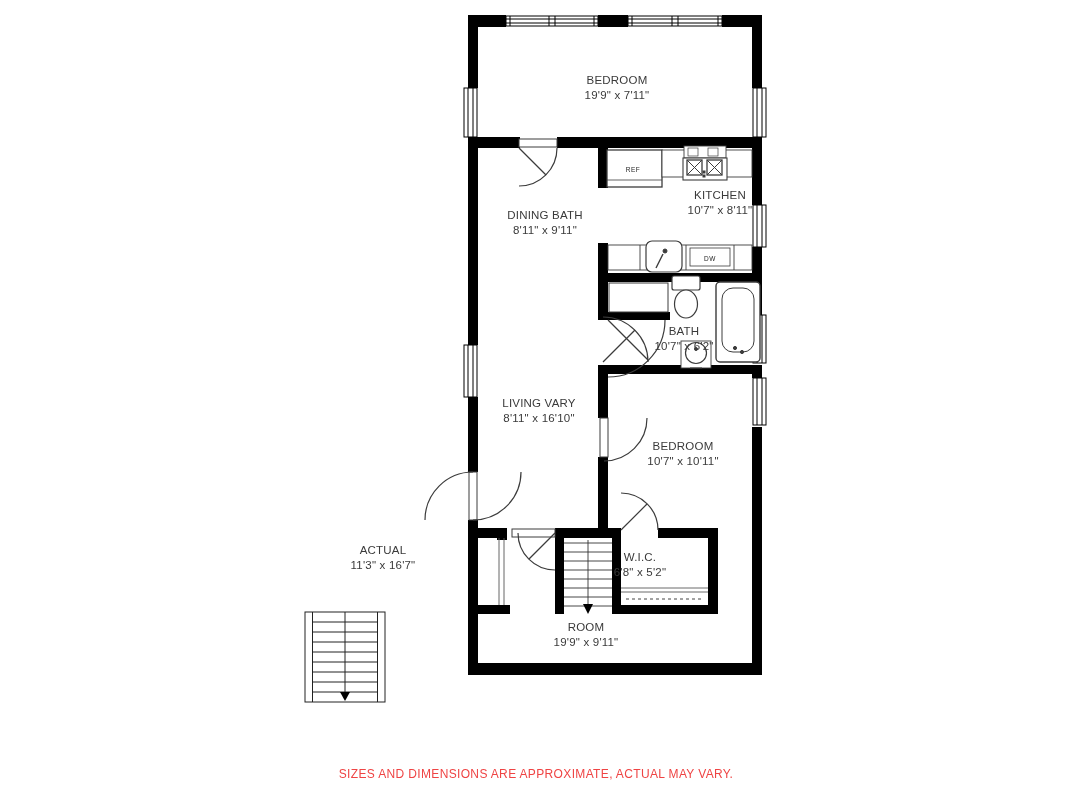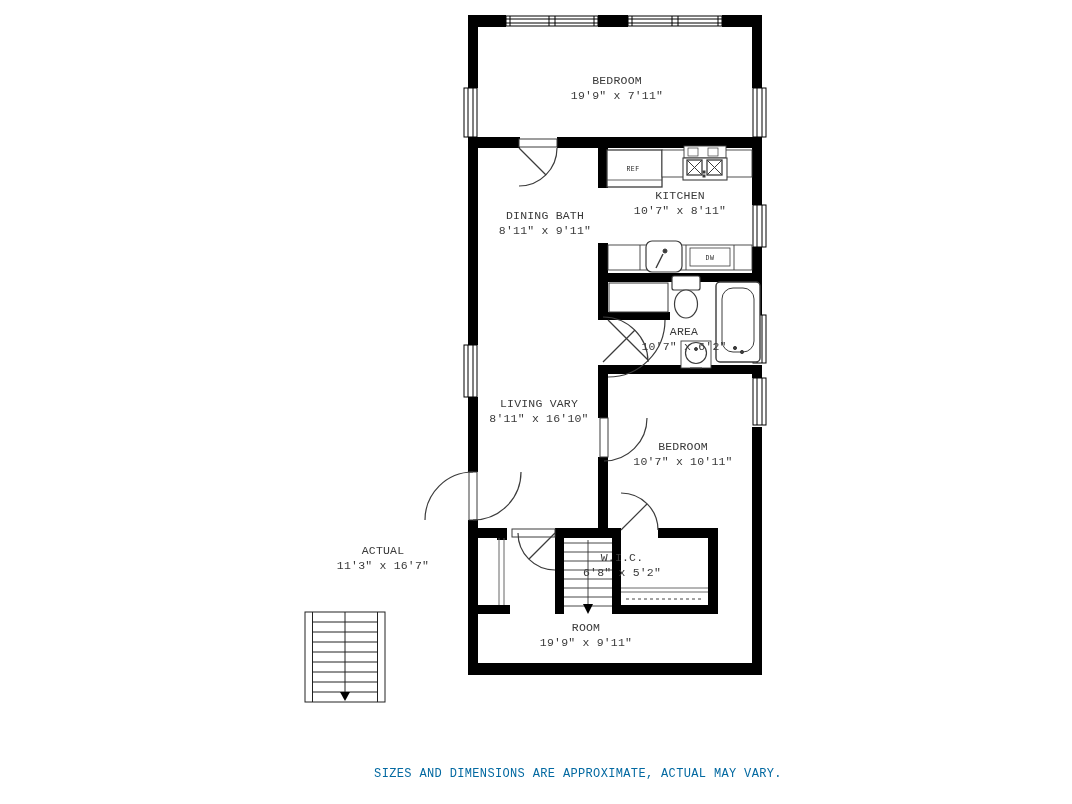--- a/index.html
+++ b/index.html
@@ -1,33 +1,33 @@
 <!DOCTYPE html>
 <html><head>
 <meta charset="utf-8">
 <style>
   html,body{margin:0;padding:0;background:#ffffff;}
   body{width:1072px;height:804px;font-family:"Liberation Sans",sans-serif;}
-  .plan{position:relative;width:1072px;height:804px;background:#fff;overflow:hidden;font-family:Liberation Mono, monospace;}
+  .plan{position:relative;width:1072px;height:804px;background:#fff;overflow:hidden;}
   .plan svg{position:absolute;left:0;top:0;}
   .lbl{position:absolute;transform:translate(-50%,-50%);text-align:center;color:#3a3a3a;
        font-size:11.5px;line-height:15px;letter-spacing:.2px;white-space:nowrap;}
   .fixlbl{position:absolute;transform:translate(-50%,-50%);font-size:6.5px;color:#1e1e1e;
        letter-spacing:.5px;white-space:nowrap;}
   .disclaimer{position:absolute;left:536px;top:774px;transform:translate(-50%,-50%);
-       font-size:12px;color:#0369a1;letter-spacing:.35px;white-space:nowrap;margin-left:42px;}
+       font-size:12px;color:#ef4444;letter-spacing:.35px;white-space:nowrap;}
   
   .lbl-bedroom-top{left:617px;top:88px;}
   .lbl-dining{left:545px;top:223px;}
-  .lbl-kitchen{left:680px;top:203px;}
+  .lbl-kitchen{left:720px;top:203px;}
   .lbl-bath{left:684px;top:339px;}
   .lbl-living{left:539px;top:411px;}
   .lbl-bedroom2{left:683px;top:454px;}
   .lbl-patio{left:383px;top:558px;}
-  .lbl-wic{left:622px;top:565px;}
+  .lbl-wic{left:640px;top:565px;}
   .lbl-room{left:586px;top:635px;}
   .fix-ref{left:633px;top:169px;}
   .fix-dw{left:710px;top:258px;}
 </style>
 </head>
 <body>
 
 <div class="plan">
 
   <svg width="1072" height="804" viewBox="0 0 1072 804">
@@ -266,21 +266,21 @@
   </div>
   <div class="lbl lbl-dining">
     <div>DINING BATH</div>
     <div>8'11" x 9'11"</div>
   </div>
   <div class="lbl lbl-kitchen">
     <div>KITCHEN</div>
     <div>10'7" x 8'11"</div>
   </div>
   <div class="lbl lbl-bath">
-    <div>AREA</div>
+    <div>BATH</div>
     <div>10'7" x 6'2"</div>
   </div>
   <div class="lbl lbl-living">
     <div>LIVING VARY</div>
     <div>8'11" x 16'10"</div>
   </div>
   <div class="lbl lbl-bedroom2">
     <div>BEDROOM</div>
     <div>10'7" x 10'11"</div>
   </div>

